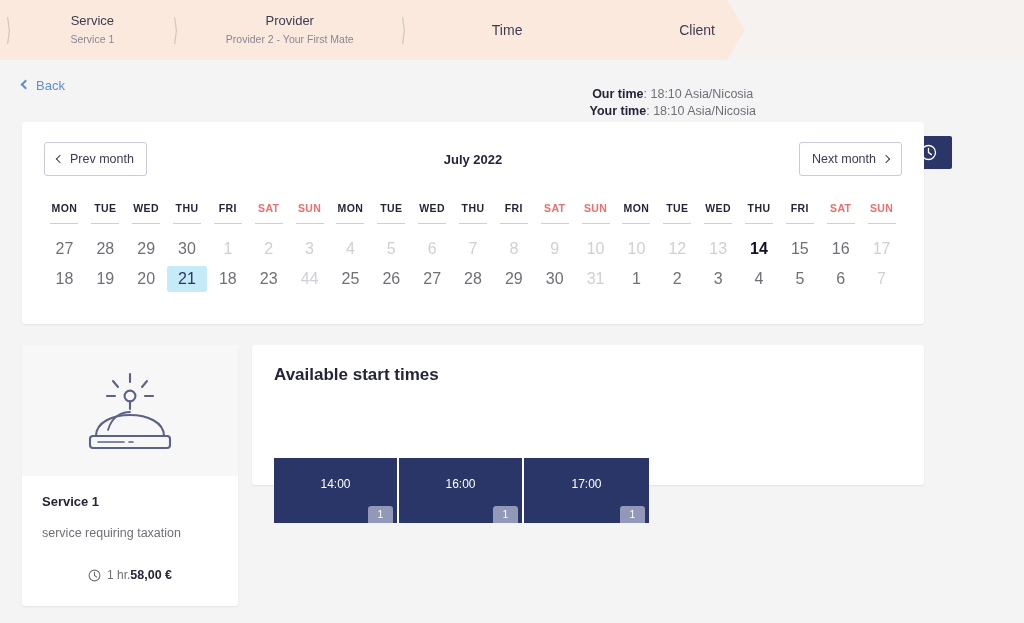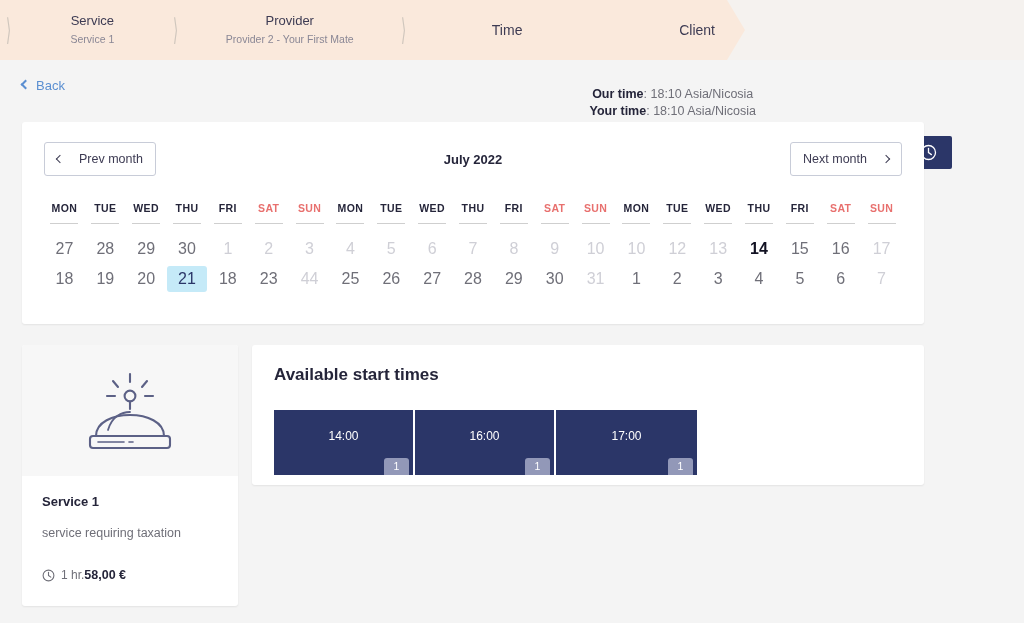--- a/index.html
+++ b/index.html
@@ -135,21 +135,21 @@
   .month-btn {
     height: 34px;
     min-width: 92px;
     padding: 0 12px;
     border: 1px solid #c8ccd8;
     border-radius: 3px;
     background: #ffffff;
     color: #3d3b53;
     font-size: 12.5px;
     font-family: "Liberation Sans", sans-serif;
-    display: flex; align-items: center; justify-content: center; gap: 16px;
+    display: flex; align-items: center; justify-content: center; gap: 7px;
     cursor: pointer;
   }
   .chev {
     display: inline-block;
     width: 6px; height: 6px;
     border-top: 1.6px solid #3d3b53;
     border-right: 1.6px solid #3d3b53;
   }
   .chev.l { transform: rotate(-135deg); }
   .chev.r { transform: rotate(45deg); }
@@ -206,41 +206,42 @@
   }
   .service-illus {
     height: 131px;
     background: #f7f7f7;
     display: flex; align-items: center; justify-content: center;
   }
   .service-body { padding: 18px 20px 0 20px; }
   .service-name { font-size: 13px; font-weight: 700; color: #25253a; }
   .service-desc { font-size: 12.5px; color: #6f6f78; margin-top: 17px; }
   .service-foot {
-    display: flex; align-items: center; justify-content: flex-start;
+    display: flex; align-items: center; justify-content: center;
     margin-top: 28px;
   }
   .service-dur { display: flex; align-items: center; gap: 6px; font-size: 12px; color: #6f6f78; }
   .service-price { font-size: 12.5px; font-weight: 700; color: #25253a; }
 
   
   .slots-card {
     position: absolute;
     left: 252px; top: 345px;
     width: 672px; height: 140px;
     padding: 20px 22px 0 22px;
   }
   .slots-title { font-size: 17px; font-weight: 700; color: #25253a; }
   .slots-row { display: flex; margin-top: 25px; }
   .slot {
     position: relative;
-    width: 141px; height: 65px;
+    width: 125px; height: 65px;
     background: #2b3668;
     border-right: 2px solid #ffffff;
     cursor: pointer;
+    margin-top: 48px;
   }
   .slot:last-child { border-right: none; }
   .slot-time {
     position: absolute;
     left: 0; right: 0; top: 19px;
     text-align: center;
     color: #ffffff;
     font-size: 12px;
   }
   .slot-badge {

